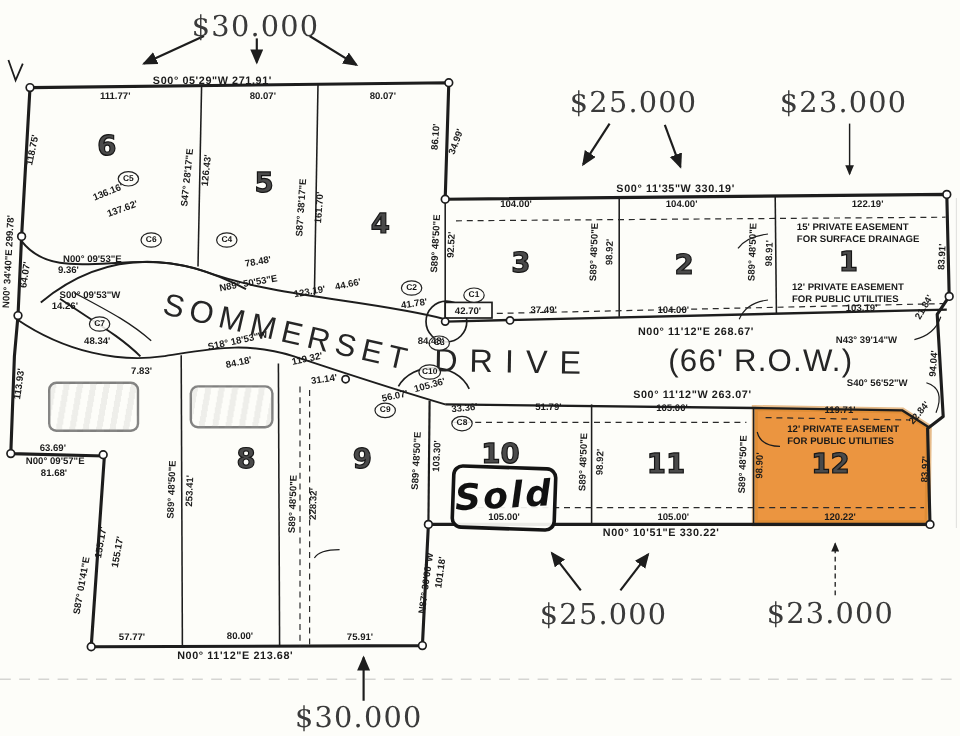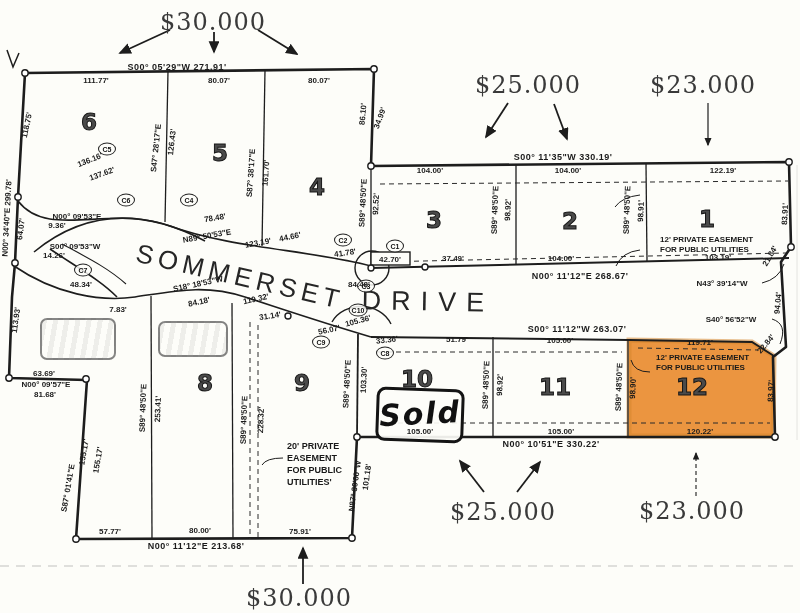--- a/index.html
+++ b/index.html
@@ -143,29 +143,28 @@
 
   <span class="price" style="left:213px;top:22px;">$30.000</span>
   <span class="price" style="left:528px;top:85px;">$25.000</span>
   <span class="price" style="left:703px;top:85px;">$23.000</span>
   <span class="price" style="left:503px;top:512px;">$25.000</span>
   <span class="price" style="left:692px;top:511px;">$23.000</span>
   <span class="price" style="left:299px;top:598px;">$30.000</span>
 
   <span class="street" style="left:240px;top:277px;transform:translate(-50%,-50%) rotate(13deg);">SOMMERSET</span>
   <span class="street" style="left:428px;top:302px;letter-spacing:10px;font-size:27px;transform:translate(-50%,-50%) rotate(1deg);">DRIVE</span>
-
+  <span class="street" style="left:634px;top:301px;letter-spacing:1px;transform:translate(-50%,-50%);">(66' R.O.W.)</span>
+
+  <div class="note" style="left:664px;top:185px;">15' PRIVATE EASEMENT
+FOR SURFACE DRAINAGE</div>
   <div class="note" style="left:660px;top:235px;">12' PRIVATE EASEMENT
 FOR PUBLIC UTILITIES</div>
   <div class="note" style="left:656px;top:353px;">12' PRIVATE EASEMENT
 FOR PUBLIC UTILITIES</div>
-  <div class="note sw" style="left:287px;top:440px;">20' PRIVATE
-EASEMENT
-FOR PUBLIC
-UTILITIES'</div>
 
   <div id="overlay">
       <span class="lotnum" style="position: absolute; left: 89px; top: 122px; transform: translate(-50%, -50%) rotate(0deg);">6</span>
       <span class="lotnum" style="position: absolute; left: 220px; top: 153px; transform: translate(-50%, -50%) rotate(0deg);">5</span>
       <span class="lotnum" style="position: absolute; left: 317px; top: 187px; transform: translate(-50%, -50%) rotate(0deg);">4</span>
       <span class="lotnum" style="position: absolute; left: 434px; top: 220px; transform: translate(-50%, -50%) rotate(0deg);">3</span>
       <span class="lotnum" style="position: absolute; left: 570px; top: 221px; transform: translate(-50%, -50%) rotate(0deg);">2</span>
       <span class="lotnum" style="position: absolute; left: 707px; top: 219px; transform: translate(-50%, -50%) rotate(0deg);">1</span>
       <span class="lotnum" style="position: absolute; left: 205px; top: 383px; transform: translate(-50%, -50%) rotate(0deg);">8</span>
       <span class="lotnum" style="position: absolute; left: 302px; top: 383px; transform: translate(-50%, -50%) rotate(0deg);">9</span>

